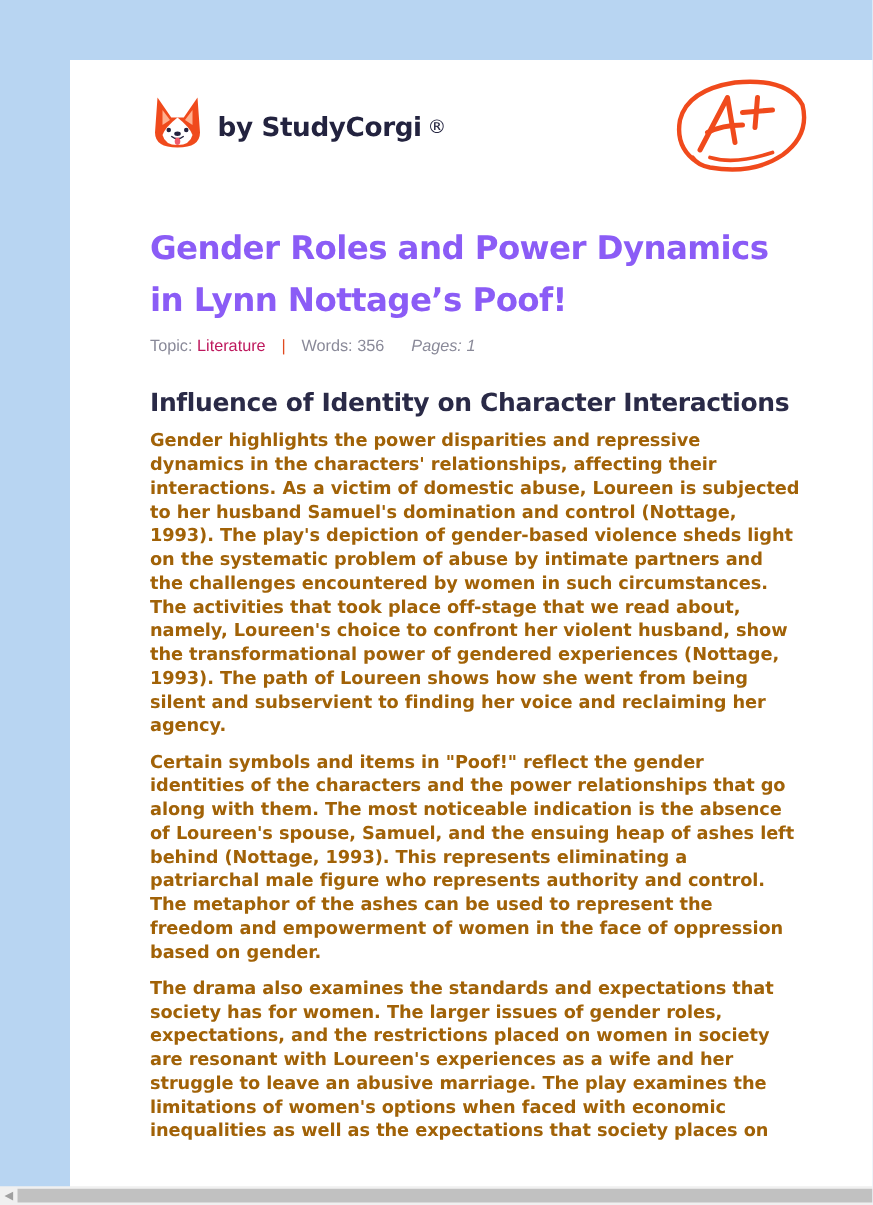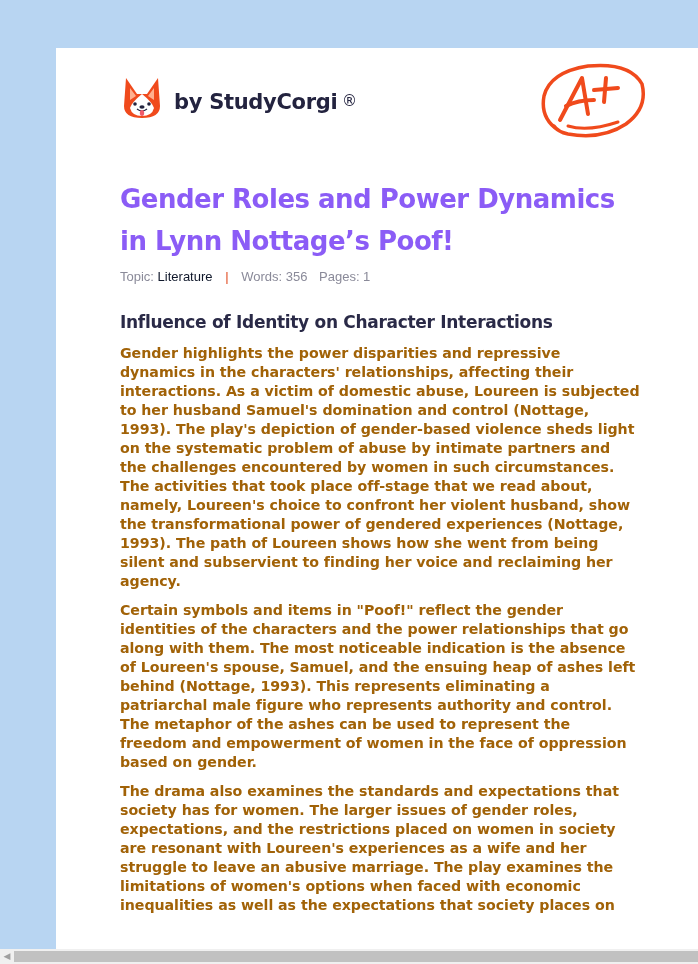--- a/index.html
+++ b/index.html
@@ -38,30 +38,30 @@
     margin: 0;
     font-family: "DejaVu Sans", sans-serif;
     font-weight: bold; font-size: 26px; line-height: 42px;
     color: #8b5cf6; letter-spacing: -0.5px;
   }
   .meta {
     position: absolute; left: 64px; top: 221px;
     font-size: 13px; color: #8a8a99;
     white-space: nowrap;
   }
-  .meta .topic-val { color: #0f172a; }
+  .meta .topic-val { color: #be185d; }
   .meta .sep { color: #e04a1f; margin: 0 9px; }
-  .meta .pages { margin-left: 8px; }
+  .meta .pages { margin-left: 18px; font-style: italic; }
   .content {
     position: absolute; left: 64px; top: 262px; width: 520px;
   }
   h2 {
     margin: 0;
     font-family: "DejaVu Sans", sans-serif;
-    font-weight: bold; font-size: 17px; line-height: 24px;
+    font-weight: bold; font-size: 20px; line-height: 24px;
     color: #2a2a47; letter-spacing: -0.3px;
   }
   p {
     margin: 10px 0 0 0;
     font-family: "DejaVu Sans", sans-serif;
     font-size: 14.2px; line-height: 19px; color: #a16207;
     letter-spacing: -0.05px;
     font-weight: bold;
   }
   .hscroll {

